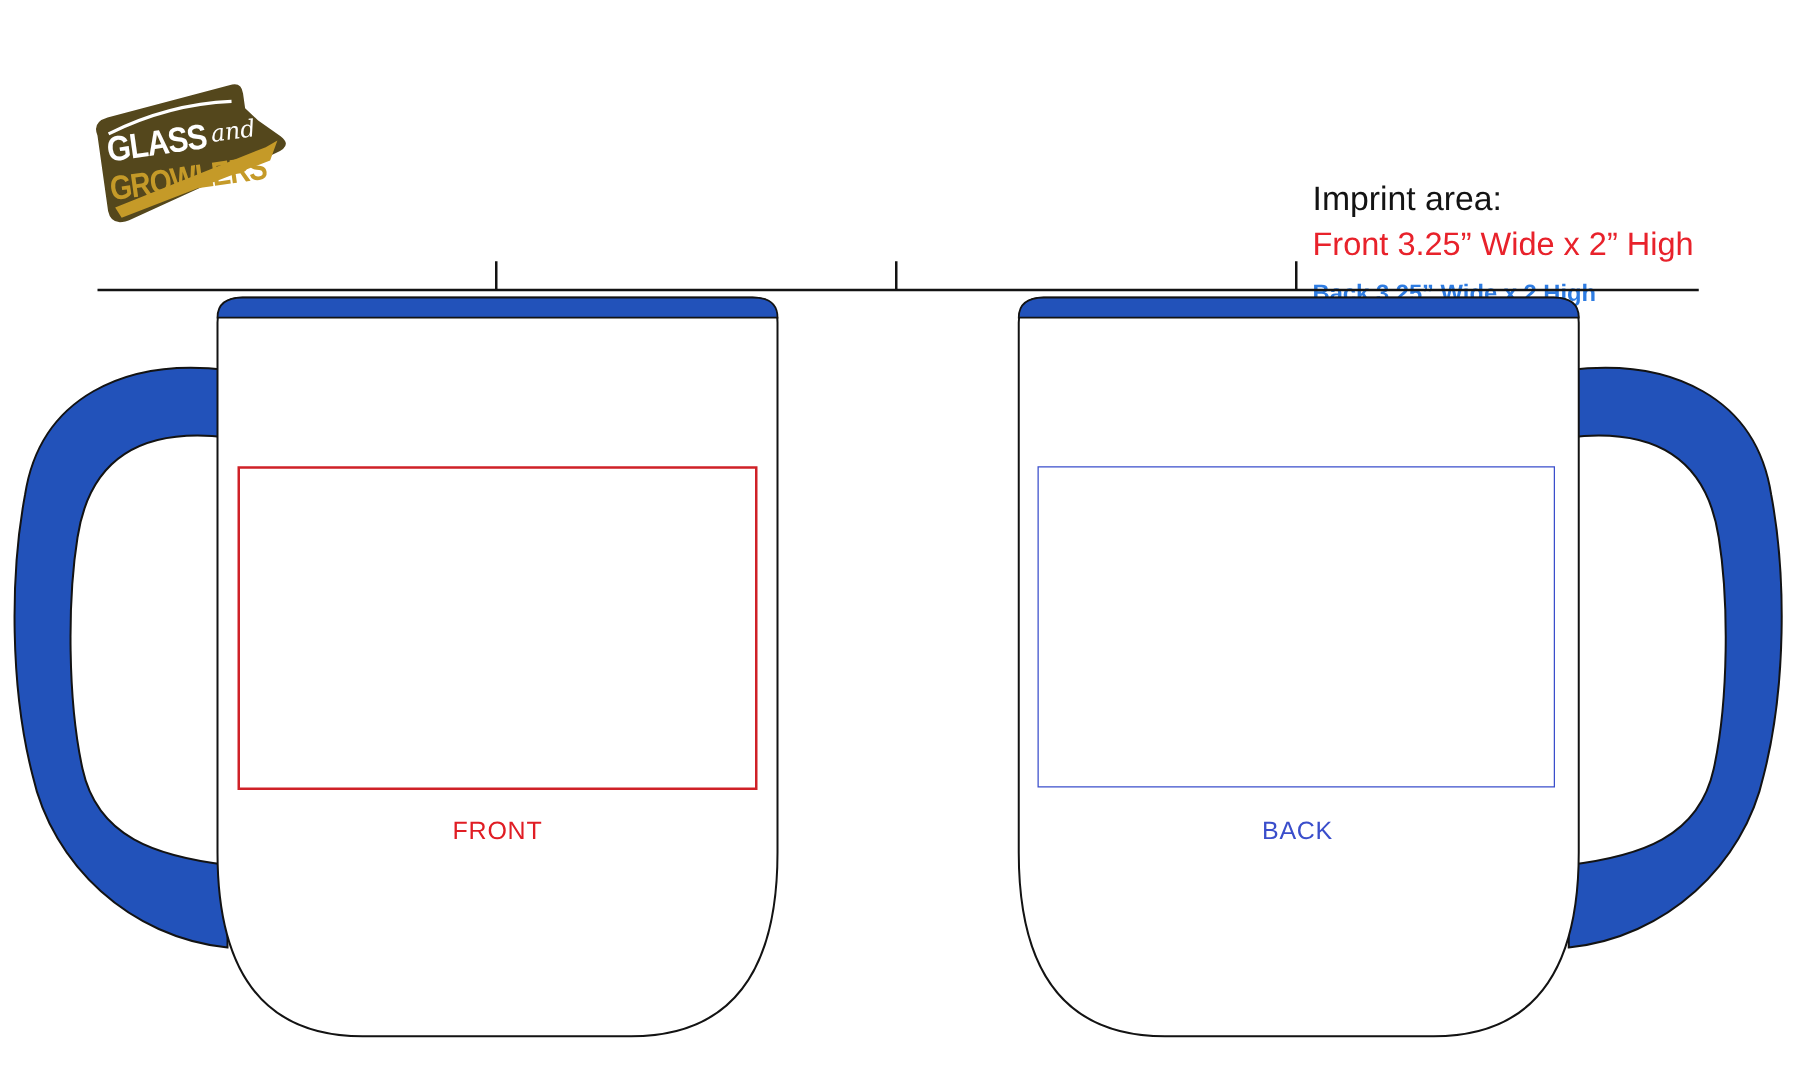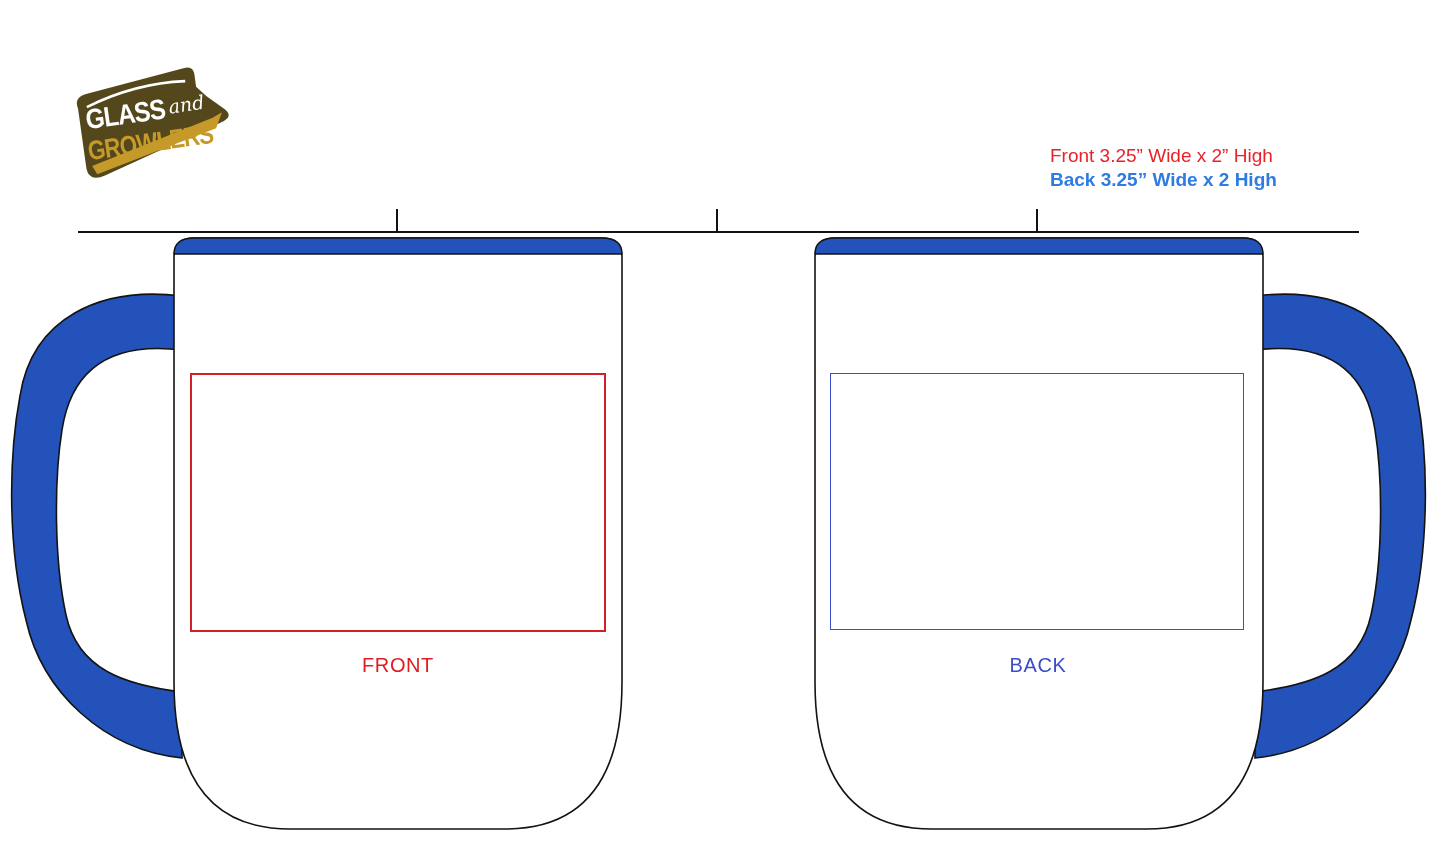--- a/index.html
+++ b/index.html
@@ -10,21 +10,21 @@
   
   .page-title{
     position:absolute;left:0;right:0;top:86px;text-align:center;
     font-size:43px;font-weight:500;color:#141414;letter-spacing:.5px;
   }
   
   .logo{position:absolute;left:64px;top:62px;width:180px;height:140px;}
   
   .imprint-info{position:absolute;left:1050px;top:146px;line-height:1;}
   .imprint-heading{font-size:27px;font-weight:500;color:#131313;margin:0 0 9px 0;}
-  .imprint-front{font-size:19px;font-weight:500;color:#e8222b;margin:0 0 5px 0;}
+  .imprint-front{font-size:26px;font-weight:500;color:#e8222b;margin:0 0 18px 0;}
   .imprint-back{font-size:19px;font-weight:700;color:#2e7ce2;margin:0;}
   
   .ruler-line{position:absolute;left:78px;top:231px;width:1281px;height:2px;background:#131313;}
   .ruler-tick{position:absolute;top:209px;width:2px;height:23px;background:#131313;}
   .tick-1{left:396px;} .tick-2{left:716px;} .tick-3{left:1036px;}
   
   .mug-svg{position:absolute;top:230px;width:720px;height:624px;}
   .mug-front{left:0;} .mug-back{left:717px;}
   
   .imprint-box{position:absolute;top:373px;width:412px;height:255px;background:transparent;}
@@ -48,20 +48,21 @@
       <path d="M27 36 Q78 19 128 24" stroke="#ffffff" stroke-width="2.6" fill="none"></path>
       <text x="24" y="58" font-size="28" font-weight="bold" letter-spacing="-1" textLength="80" lengthAdjust="spacingAndGlyphs" fill="#ffffff">GLASS</text>
       <text x="108" y="54" font-size="19" font-style="italic" font-family="DejaVu Serif, serif" fill="#ffffff">and</text>
       <text x="22" y="89" font-size="27" font-weight="bold" letter-spacing="-1" textLength="126" lengthAdjust="spacingAndGlyphs" fill="#c59a28">GROWLERS</text>
       <path d="M24 95 L150 64 L160 60 L152 75 L28 104 Z" fill="#c59a28"></path>
     </g>
   </svg>
 
 
   <div class="imprint-info">
+    <p class="imprint-heading">Imprint area:</p>
     <p class="imprint-front">Front 3.25” Wide x 2” High</p>
     <p class="imprint-back">Back 3.25” Wide x 2 High</p>
   </div>
 
   <div class="ruler-line"></div>
   <div class="ruler-tick tick-1"></div>
   <div class="ruler-tick tick-2"></div>
   <div class="ruler-tick tick-3"></div>
 
   <svg class="mug-svg mug-front" viewBox="0 0 720 624" aria-hidden="true">

